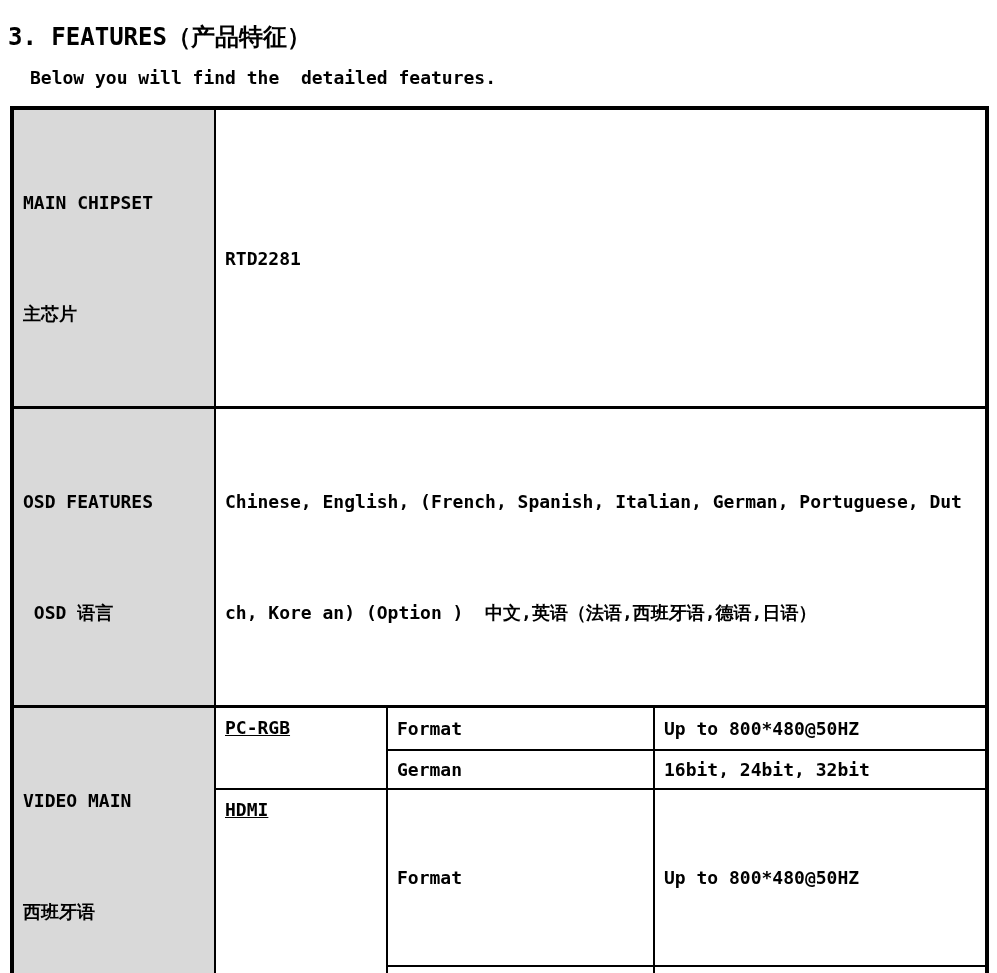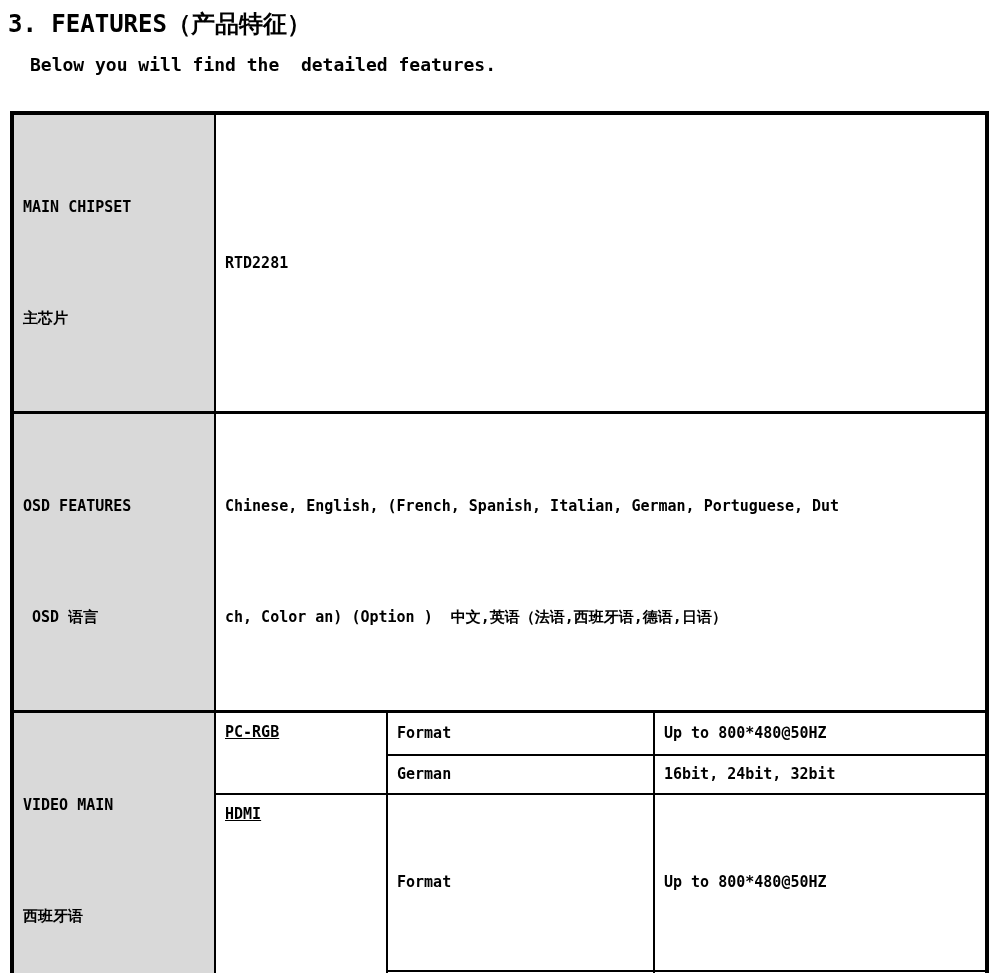--- a/index.html
+++ b/index.html
@@ -9,38 +9,38 @@
   html,body{margin:0;padding:0;}
   body{
     width:997px;height:973px;
     background:#ffffff;color:#000000;
     font-family:"DejaVu Sans Mono","Liberation Mono",monospace;
     font-weight:bold;
     overflow:hidden;
   }
   .title{
     font-size:24px;line-height:30px;
-    margin:9px 0 0 8px;
+    margin:22px 0 0 8px;
     white-space:pre-wrap;
   }
   .subtitle{
     font-size:18px;line-height:24px;
-    margin:14px 0 34px 30px;
+    margin:14px 0 16px 30px;
     white-space:pre-wrap;
   }
   table.features{
     border-collapse:collapse;
     table-layout:fixed;
     width:975px;
     margin-left:10px;
     border:4px solid var(--border);
   }
   td{
     border:2px solid var(--border);
-    font-size:15px;
+    font-size:18px;
     line-height:37px;
     vertical-align:middle;
     padding:0 9px;
     white-space:pre-wrap;
     overflow:hidden;
   }
   tr.sec td{border-top-width:3px;}
   td.lbl{background:var(--hbg);}
   td.vtop2{vertical-align:top;padding-top:1px;text-decoration:underline;}
   .line{white-space:pre-wrap;}
@@ -69,21 +69,21 @@
       <td colspan="3">RTD2281</td>
     </tr>
 
     <tr class="sec" style="height:74px">
       <td class="lbl">
         <div class="line">OSD FEATURES</div>
         <div class="line"> OSD 语言</div>
       </td>
       <td colspan="3">
         <div class="line">Chinese, English, (French, Spanish, Italian, German, Portuguese, Dut</div>
-        <div class="line">ch, Color an) (Option )  中文,英语（法语,西班牙语,德语,日语）</div>
+        <div class="line">ch, Kore an) (Option )  中文,英语（法语,西班牙语,德语,日语）</div>
       </td>
     </tr>
 
     <tr class="sec" style="height:43px">
       <td class="lbl" rowspan="4">
         <div class="line">VIDEO MAIN</div>
         <div class="line">西班牙语</div>
       </td>
       <td rowspan="2" class="vtop2">PC-RGB</td>
       <td>Format</td>

